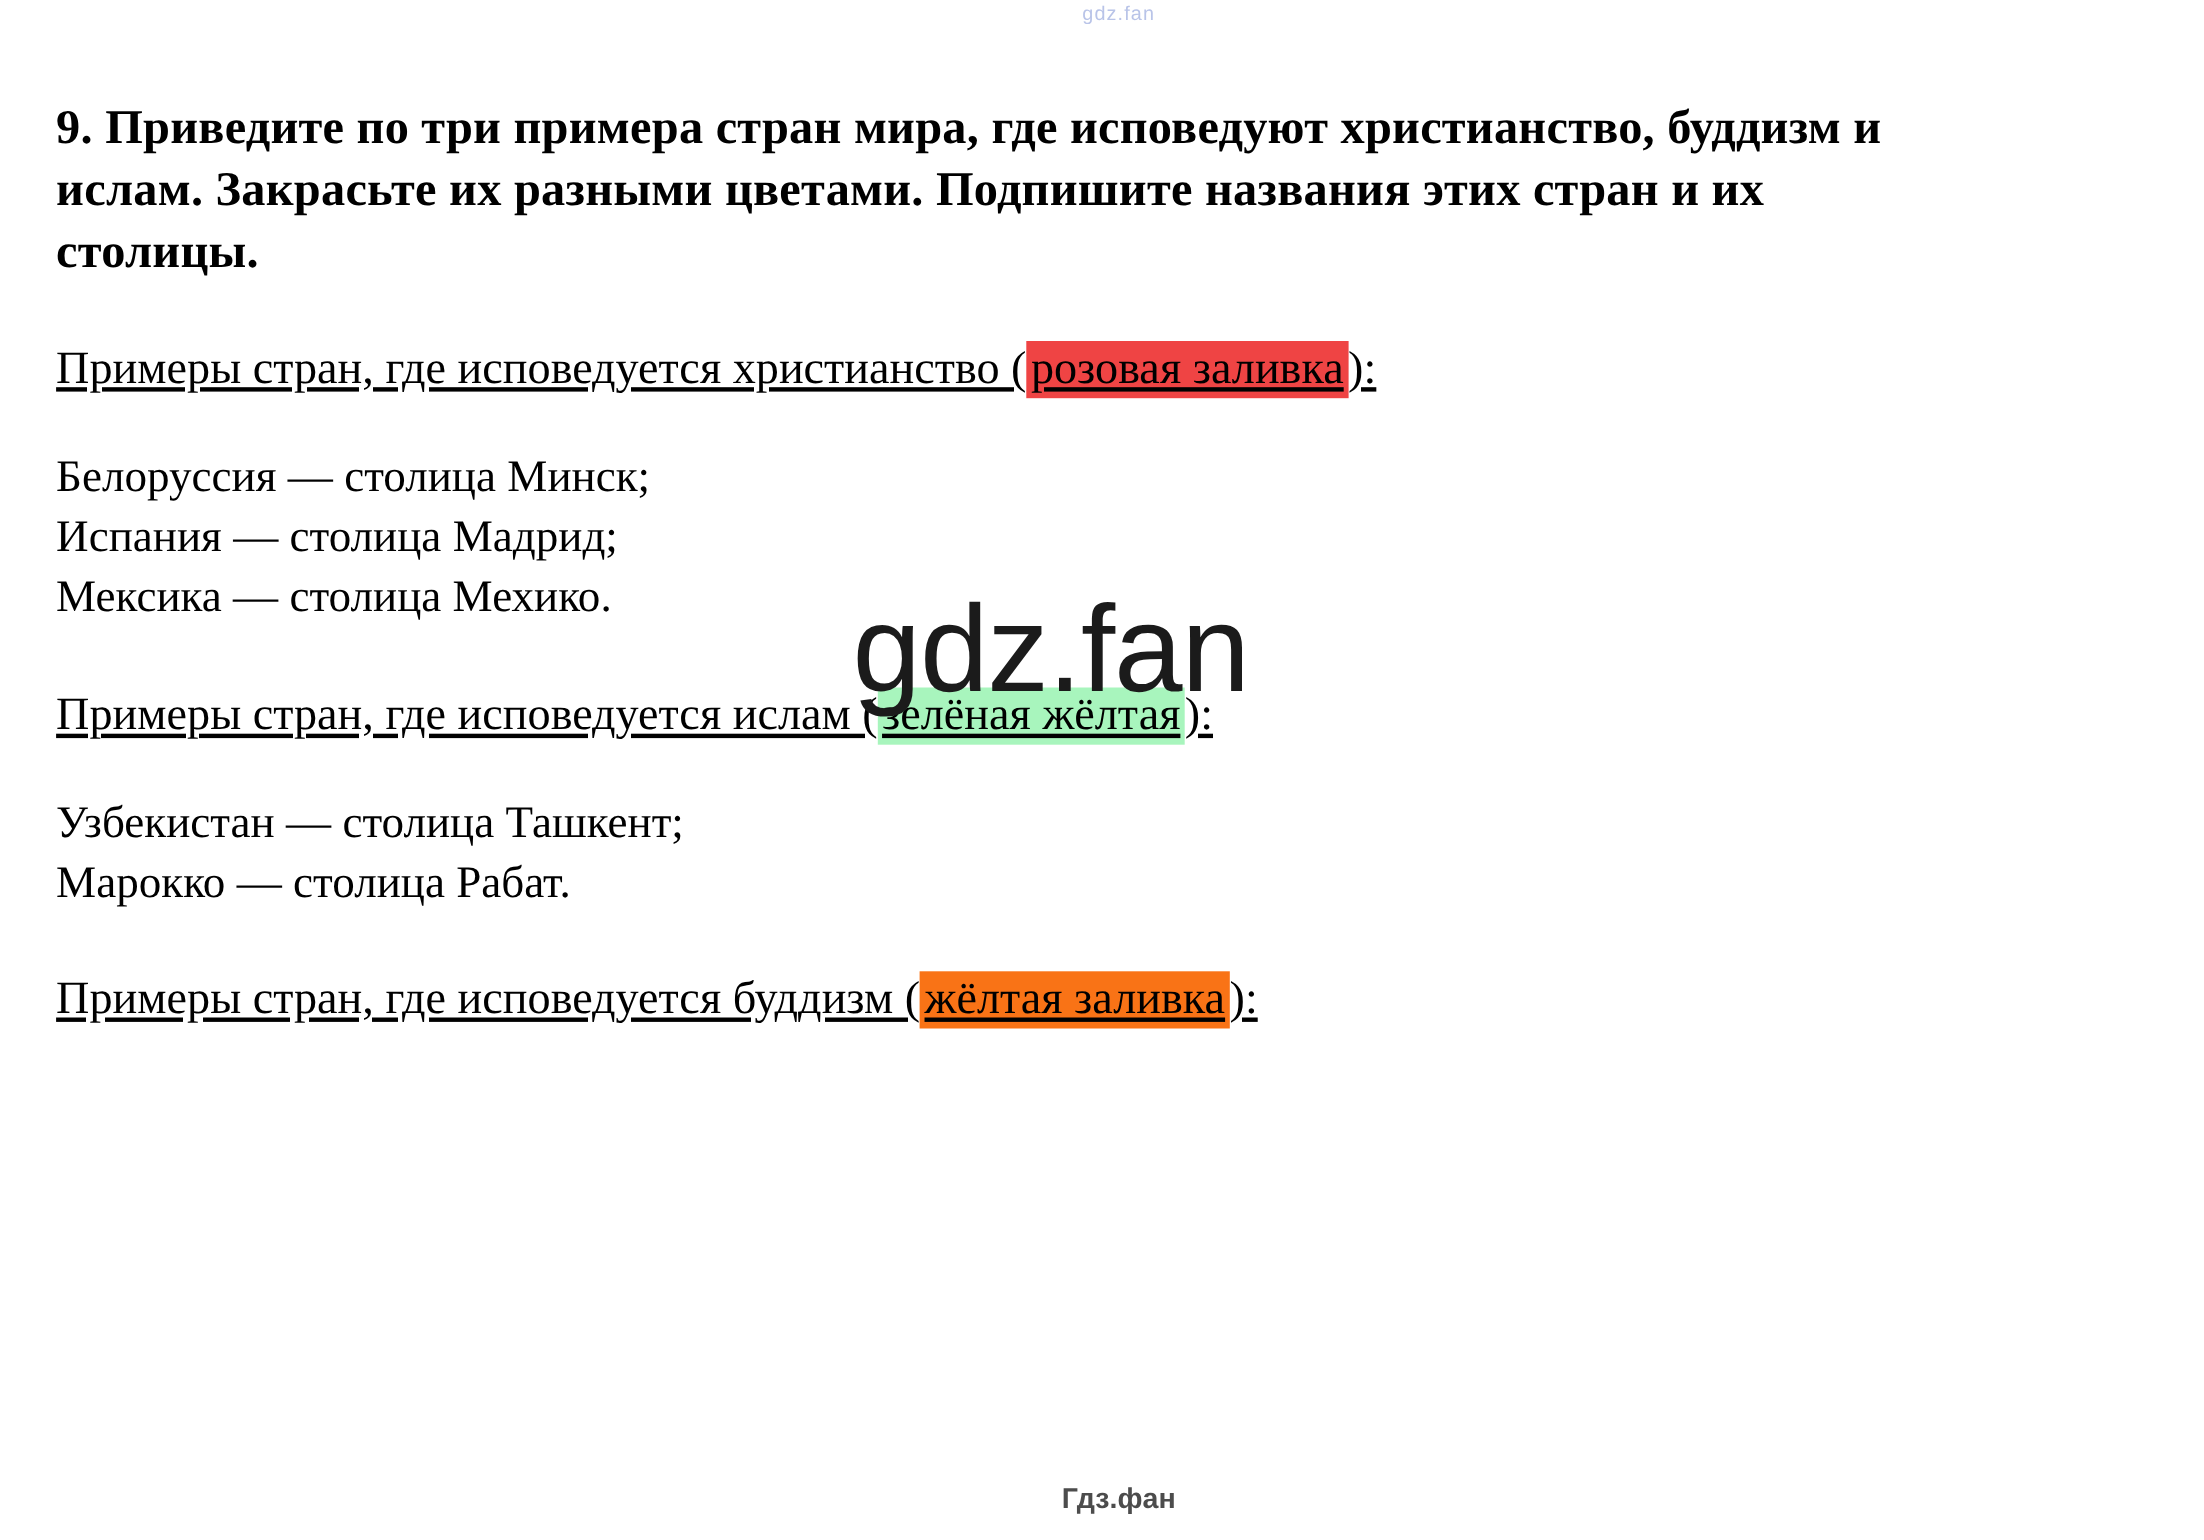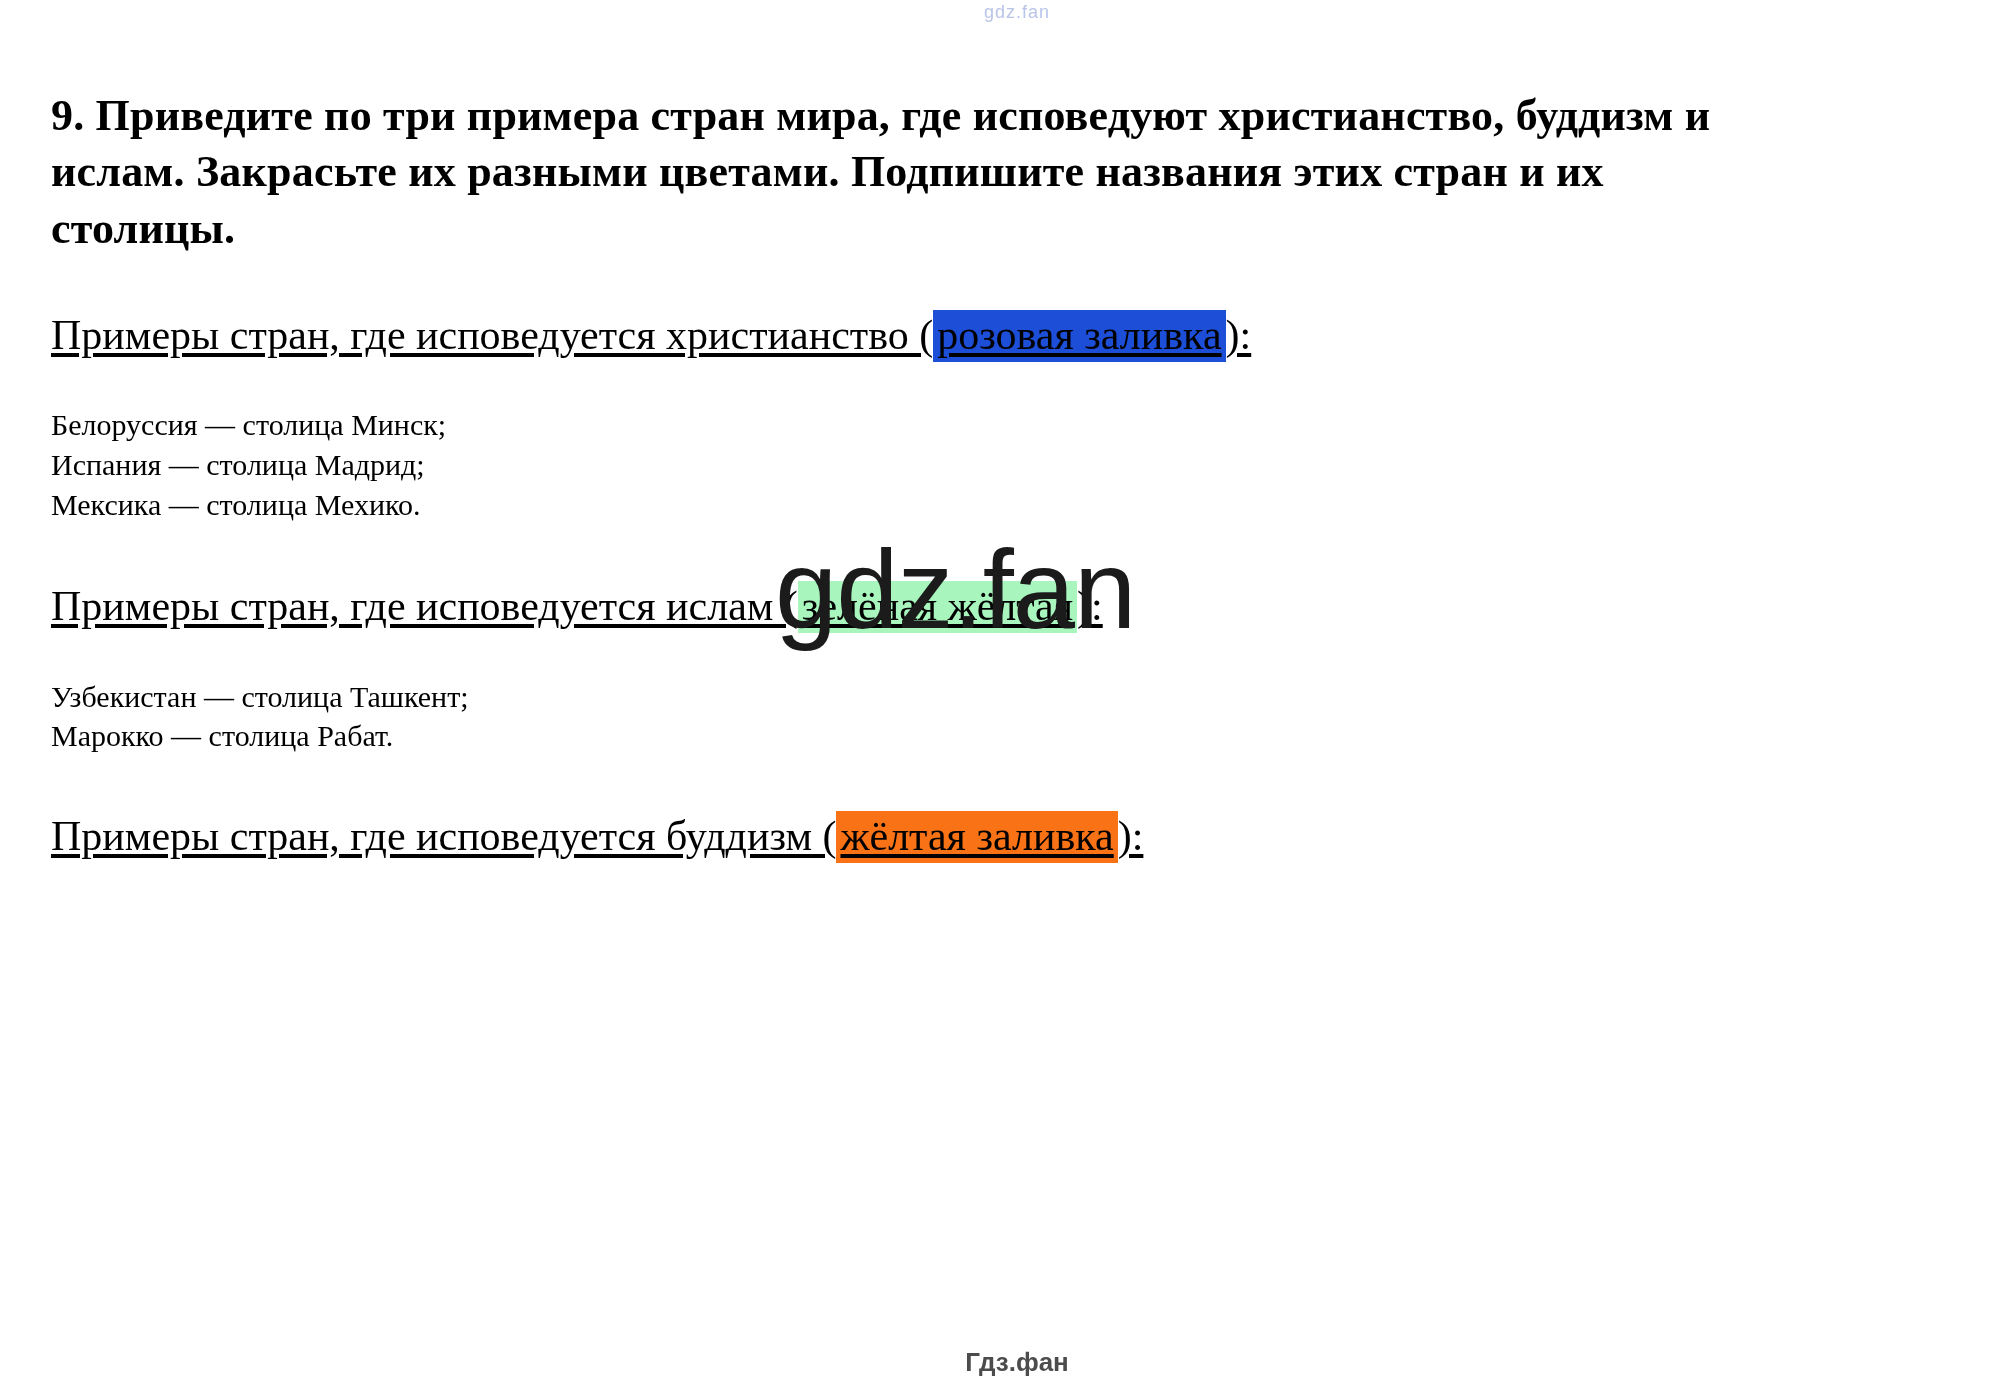--- a/index.html
+++ b/index.html
@@ -60,27 +60,27 @@
     margin: 0 0 44px 0;
     white-space: nowrap;
   }
   .section-head .underlined {
     text-decoration: underline;
     text-underline-offset: 4px;
   }
   .hl {
     padding: 2px 4px 4px 4px;
   }
-  .hl-pink { background: #1d4ed8; }
+  .hl-pink { background: #ef4444; }
   .hl-green { background: #a8f5bd; }
   .hl-yellow { background: #f97316; }
 
   .list {
     margin: 0 0 54px 0;
-    font-size: 30px;
+    font-size: 41px;
     line-height: 1.32;
   }
   .list .row {
     white-space: nowrap;
   }
 
   .gap-after-list-1 { margin-bottom: 56px; }
 
   .center-watermark {
     position: absolute;

